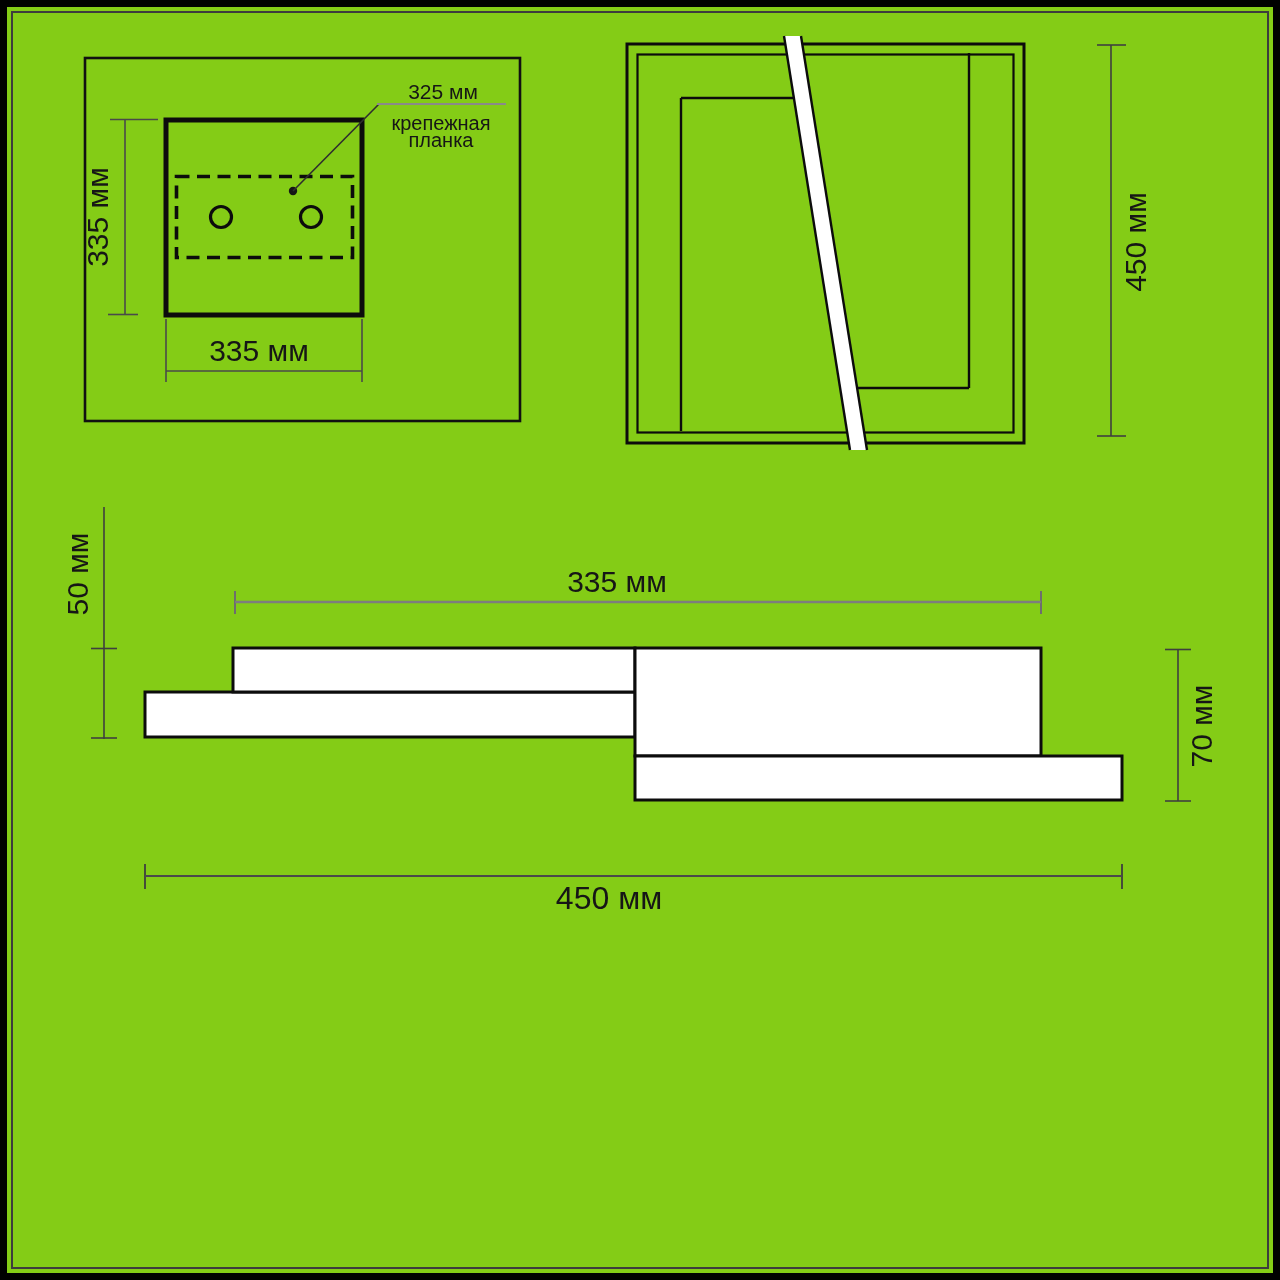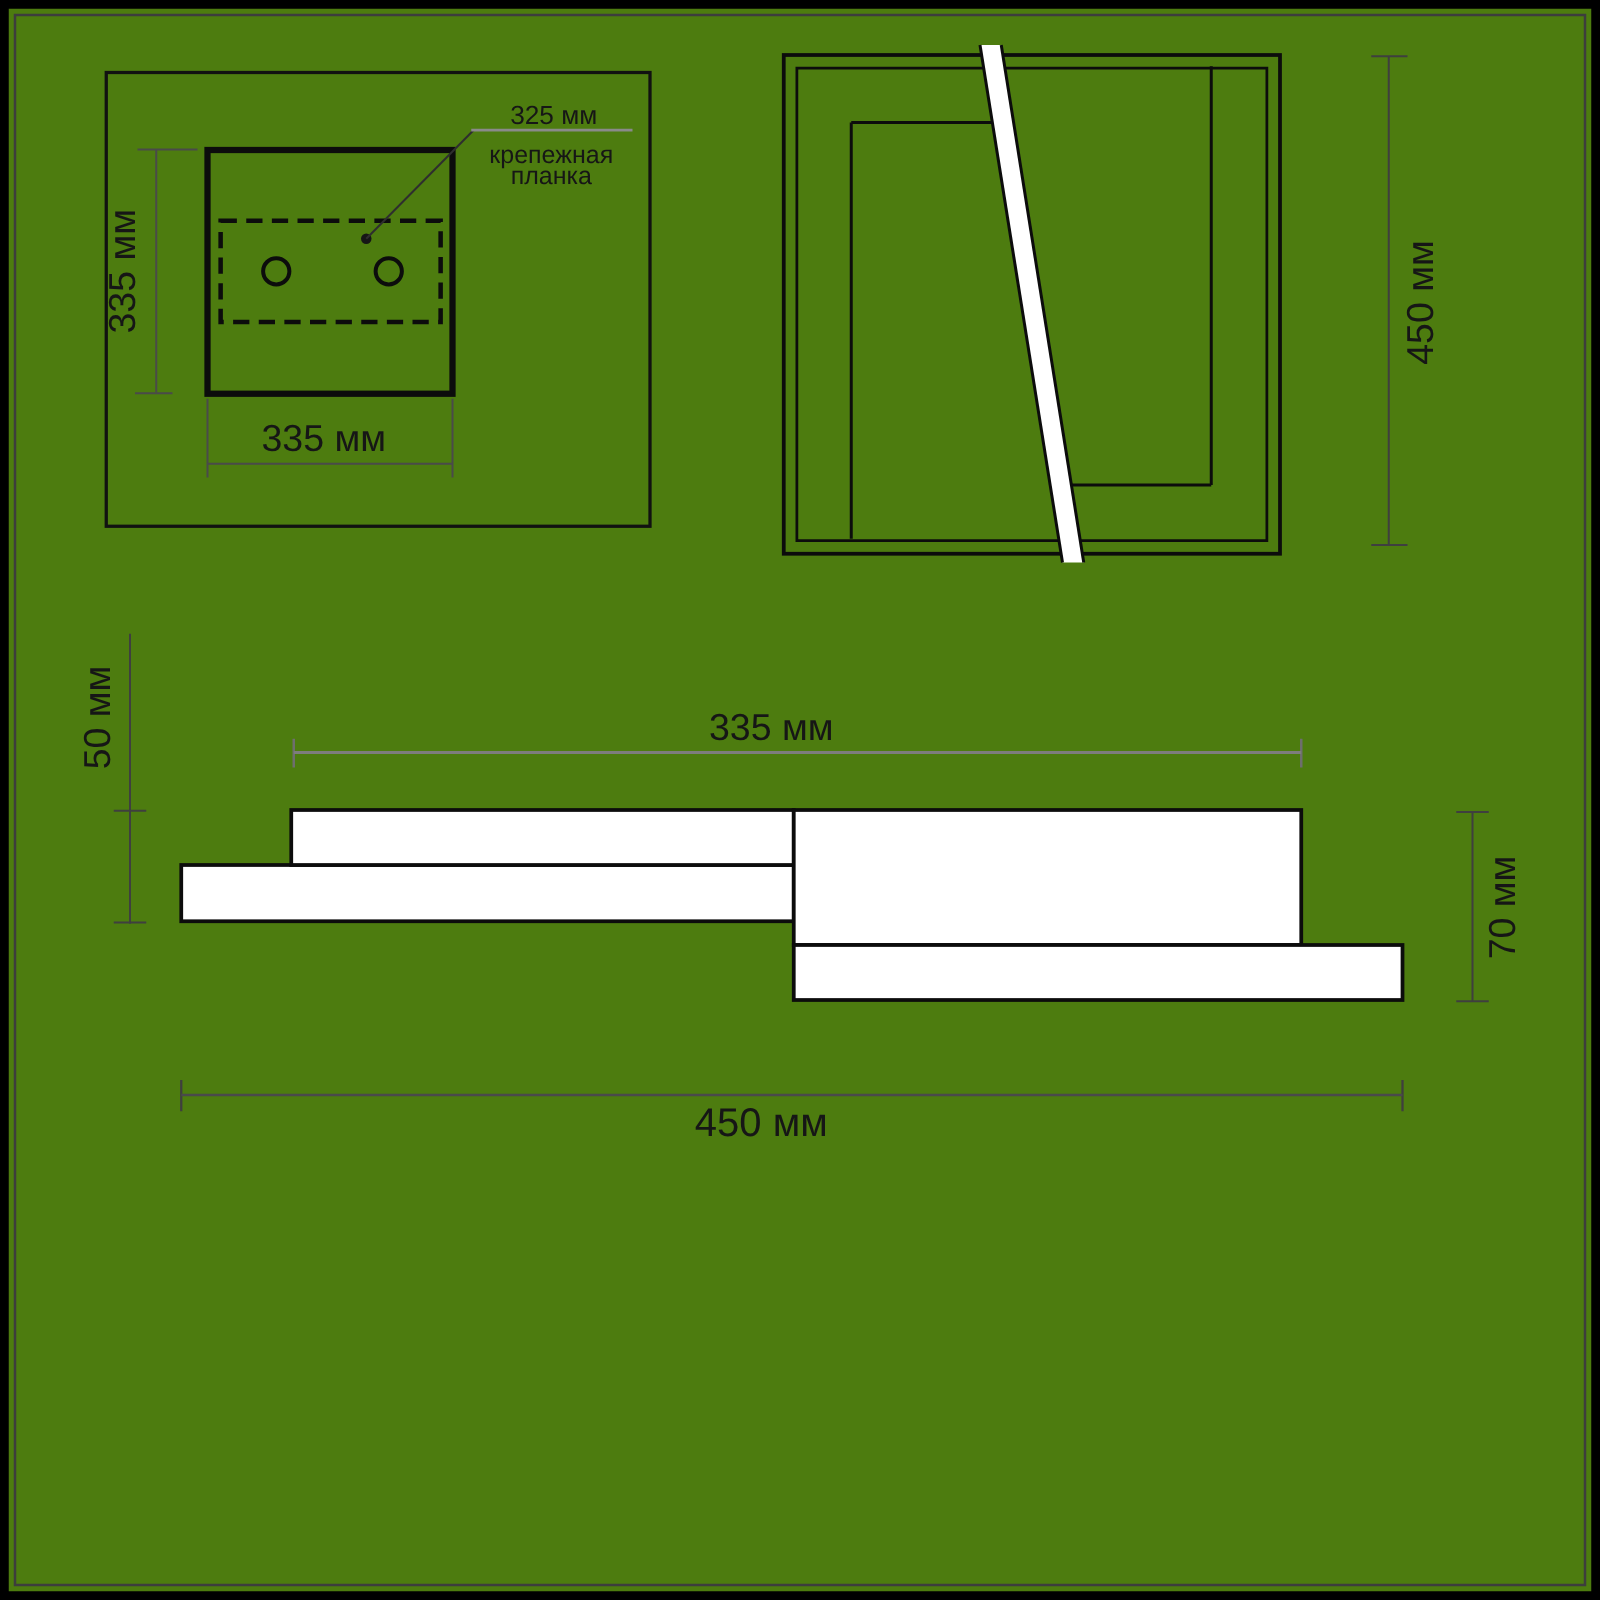--- a/index.html
+++ b/index.html
@@ -1,19 +1,19 @@
 <!DOCTYPE html>
 <html><head>
 <meta charset="utf-8">
 <style>
   html,body{margin:0;padding:0;background:#ffffff;}
   .page{
     position:relative;
     width:1280px;height:1280px;
-    background:#4d7c0f;
+    background:#84cc16;
     overflow:hidden;
     font-family:"Liberation Sans", sans-serif;
   }
   .frame-outer{
     position:absolute;inset:0;
     border:7px solid #000000;
     box-sizing:border-box;
     pointer-events:none;
   }
   .frame-inner{

